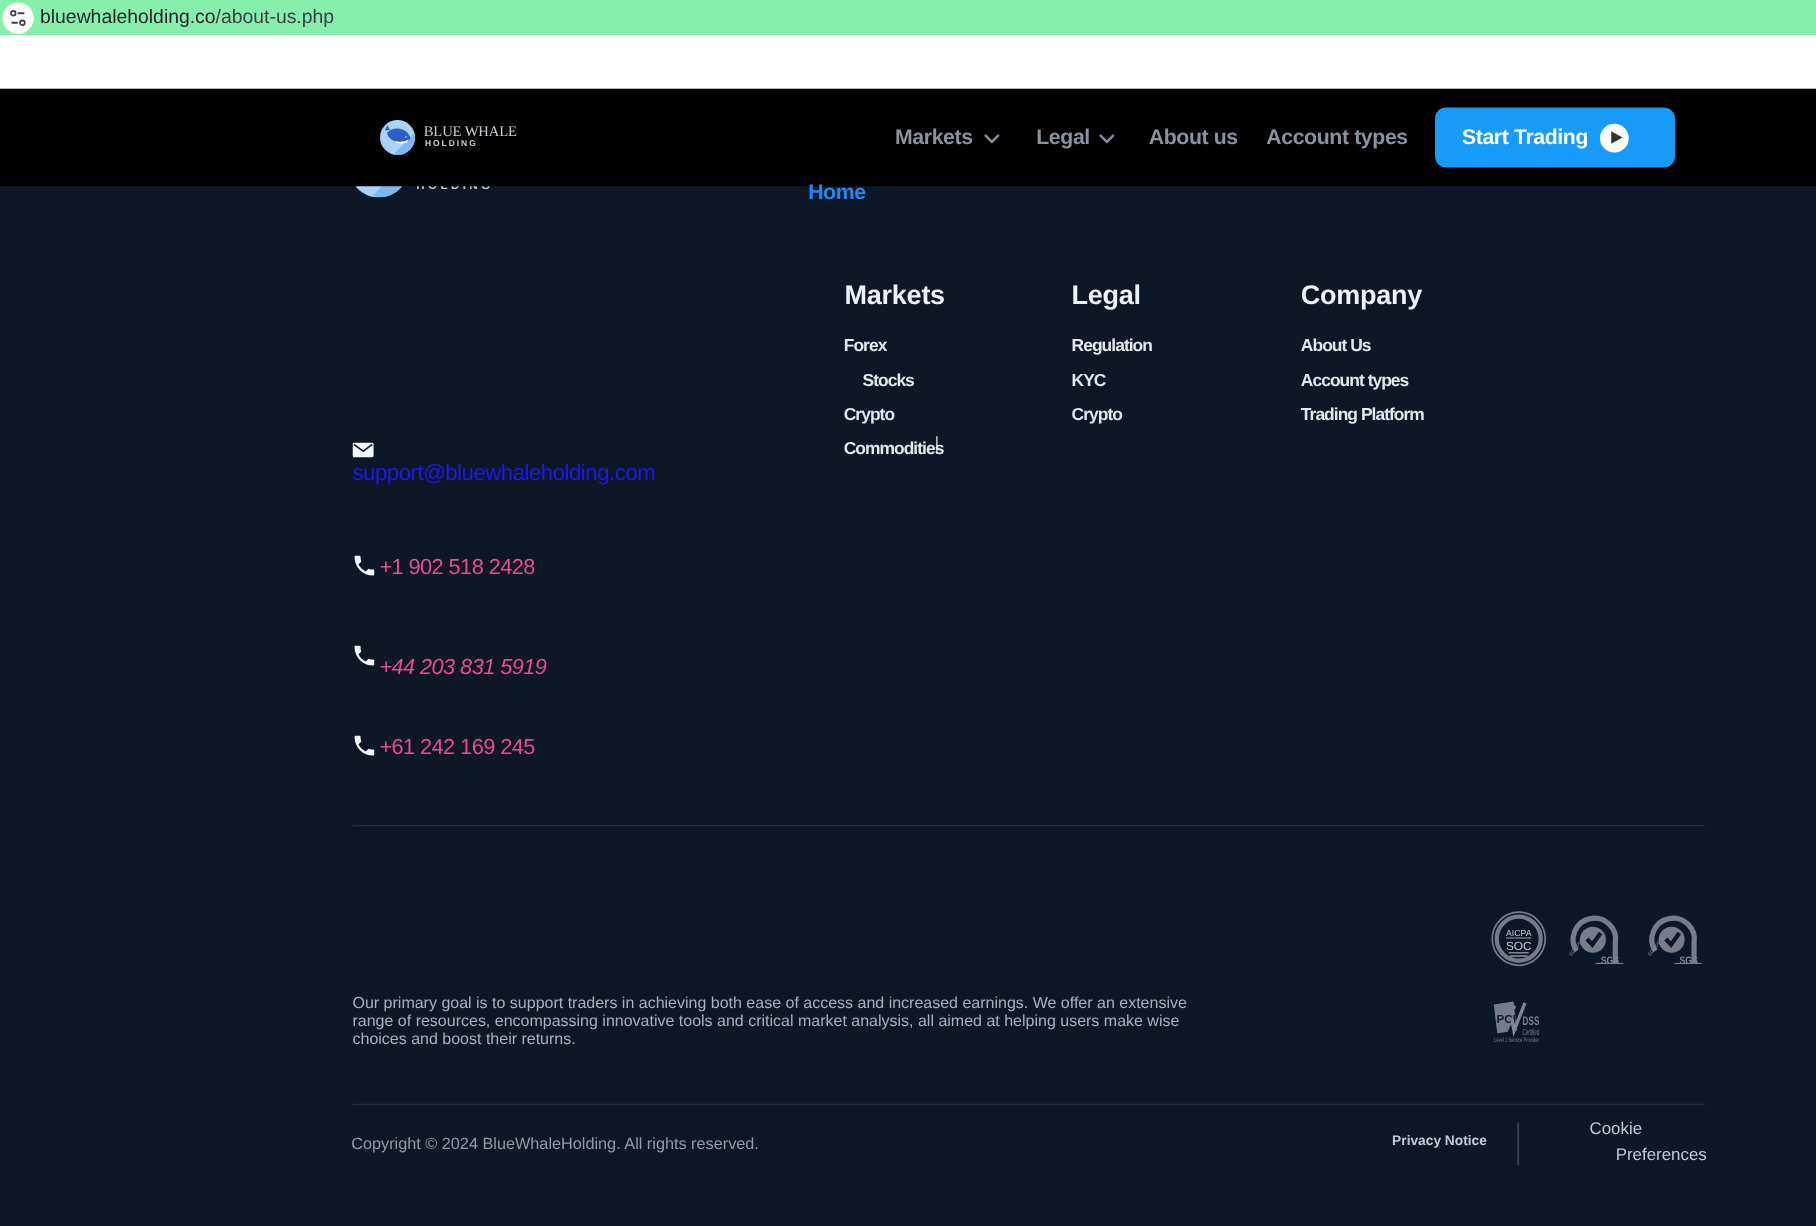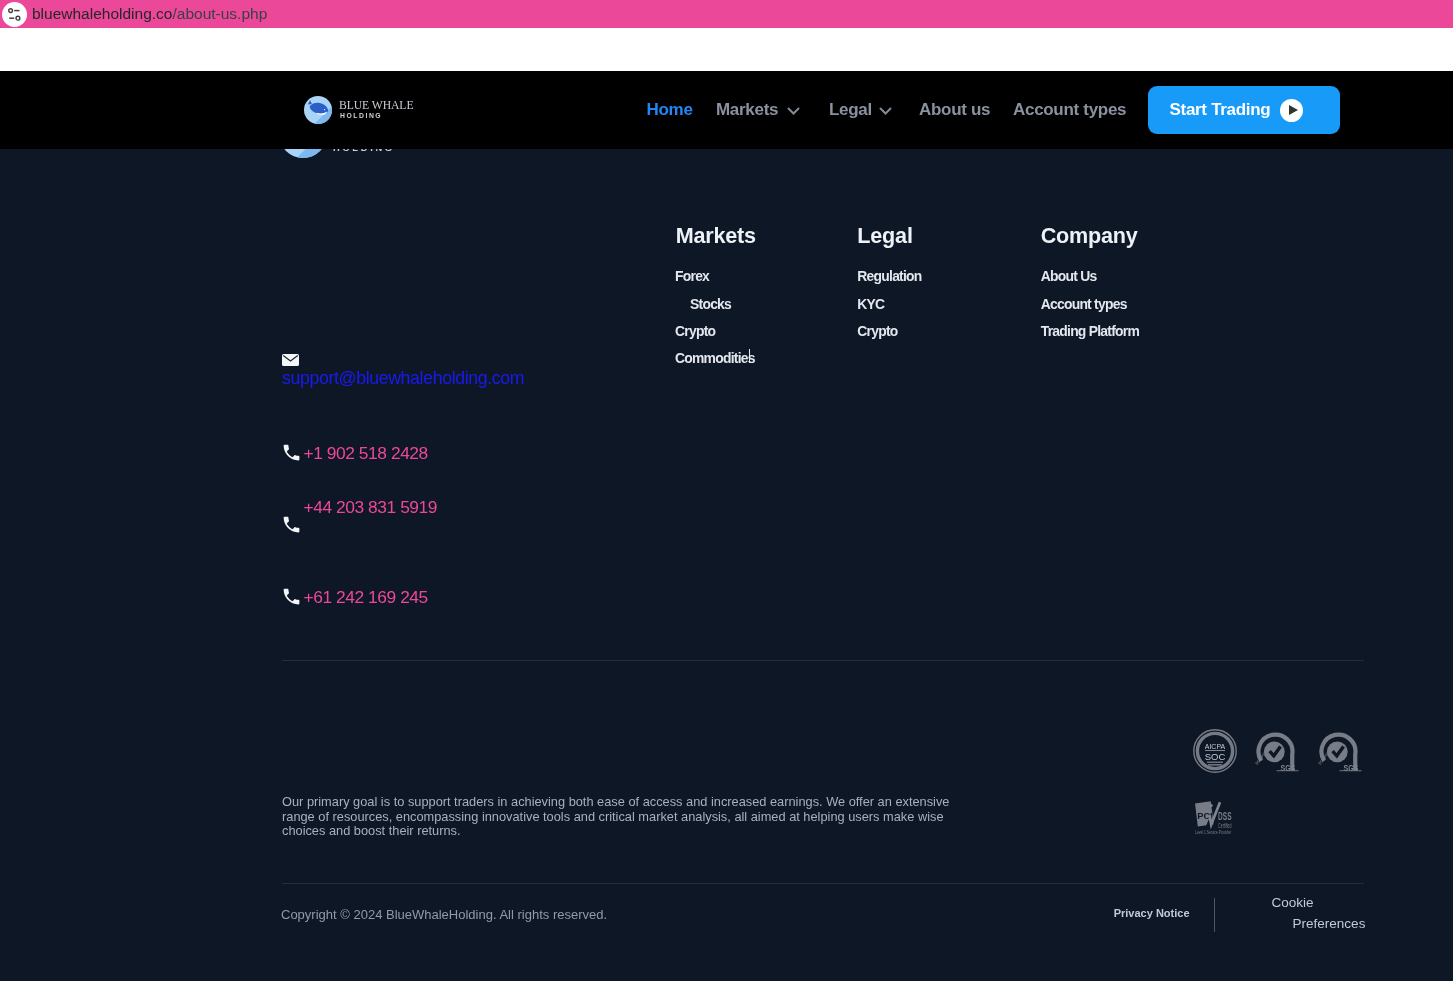--- a/index.html
+++ b/index.html
@@ -2,33 +2,33 @@
 <html><head>
 <meta charset="utf-8">
 <style>
   * { margin:0; padding:0; box-sizing:border-box; }
   html,body { width:1453px; height:981px; overflow:hidden; background:#fff;
     font-family:"Liberation Sans", sans-serif; }
   .abs { position:absolute; }
   #page { position:relative; width:1453px; height:981px; }
 
   
-  #urlbar { left:0; top:0; width:1453px; height:28px; background:#ec4899; }
+  #urlbar { left:0; top:0; width:1453px; height:28px; background:#86efac; }
   #urlcircle { left:2px; top:1.5px; width:25px; height:25px; border-radius:50%; background:#fff; }
   #urltext { left:32px; top:5px; font-size:15.5px; color:#24262b; }
   #urltext .path { color:#3a3f46; }
   #whitestrip { left:0; top:28px; width:1453px; height:43px; background:#ffffff; }
 
   
   #dark { left:0; top:71px; width:1453px; height:910px; background:#0e1726; }
 
   
   #navbar { left:0; top:71px; width:1453px; height:78px; background:#000000; z-index:10; }
   .navlink { top:28.6px; font-size:17px; font-weight:bold; color:#8a92a0; letter-spacing:-0.3px; }
-  #nv-home { left:646.5px; color:#2287f5; }
+  #nv-home { left:646.5px; color:#2287f5;margin-top:44px; }
   #nv-markets { left:716px; }
   #nv-legal { left:829px; }
   #nv-about { left:919px; }
   #nv-account { left:1013px; }
   .chev { top:36px; width:13px; height:8px; }
   #startbtn { left:1148px; top:15px; width:192px; height:48px; border-radius:9px; background:#189bf8; }
   #startbtn .txt { position:absolute; left:21.5px; top:13.6px; font-size:17px; letter-spacing:-0.3px; font-weight:bold; color:#fff; }
   #startbtn .circ { position:absolute; left:132px; top:12.5px; width:23px; height:23px; border-radius:50%; background:#fff; }
   #startbtn .tri { position:absolute; left:8.5px; top:6px; width:0; height:0;
      border-left:9px solid #2e372e; border-top:5.5px solid transparent; border-bottom:5.5px solid transparent; }
@@ -127,21 +127,21 @@
   </svg>
   <div class="abs" id="email">support@bluewhaleholding.com</div>
 
   <svg class="abs ph-ic" style="top:441.5px;" viewBox="0 0 24 24">
       <path d="M6.6 10.8c1.4 2.8 3.8 5.1 6.6 6.6l2.2-2.2c.3-.3.7-.4 1-.2 1.1.4 2.3.6 3.6.6.6 0 1 .4 1 1V20c0 .6-.4 1-1 1C10.6 21 3 13.4 3 4c0-.6.4-1 1-1h3.5c.6 0 1 .4 1 1 0 1.2.2 2.4.6 3.6.1.3 0 .7-.2 1l-2.3 2.2z" fill="#f3f5f8"></path>
     </svg>
   <div class="abs ph-tx" style="top:442.7px;">+1 902 518 2428</div>
   <svg class="abs ph-ic" style="top:513.5px;" viewBox="0 0 24 24">
       <path d="M6.6 10.8c1.4 2.8 3.8 5.1 6.6 6.6l2.2-2.2c.3-.3.7-.4 1-.2 1.1.4 2.3.6 3.6.6.6 0 1 .4 1 1V20c0 .6-.4 1-1 1C10.6 21 3 13.4 3 4c0-.6.4-1 1-1h3.5c.6 0 1 .4 1 1 0 1.2.2 2.4.6 3.6.1.3 0 .7-.2 1l-2.3 2.2z" fill="#f3f5f8"></path>
     </svg>
-  <div class="abs ph-tx" style="top:497px;">+44 203 831 5919</div>
+  <div class="abs ph-tx" style="top:523px;font-style:italic;">+44 203 831 5919</div>
   <svg class="abs ph-ic" style="top:585.5px;" viewBox="0 0 24 24">
       <path d="M6.6 10.8c1.4 2.8 3.8 5.1 6.6 6.6l2.2-2.2c.3-.3.7-.4 1-.2 1.1.4 2.3.6 3.6.6.6 0 1 .4 1 1V20c0 .6-.4 1-1 1C10.6 21 3 13.4 3 4c0-.6.4-1 1-1h3.5c.6 0 1 .4 1 1 0 1.2.2 2.4.6 3.6.1.3 0 .7-.2 1l-2.3 2.2z" fill="#f3f5f8"></path>
     </svg>
   <div class="abs ph-tx" style="top:586.7px;">+61 242 169 245</div>
 
   <div class="abs colhead" style="left:675.7px; top:223.4px;">Markets</div>
   <div class="abs colitem" style="left:675px; top:268.2px;">Forex</div>
   <div class="abs colitem" style="left:646px; top:295.6px;margin-left:44px;">Stocks</div>
   <div class="abs colitem" style="left:675px; top:323px;">Crypto</div>
   <div class="abs colitem" style="left:675px; top:350.4px;">Commodities</div>

